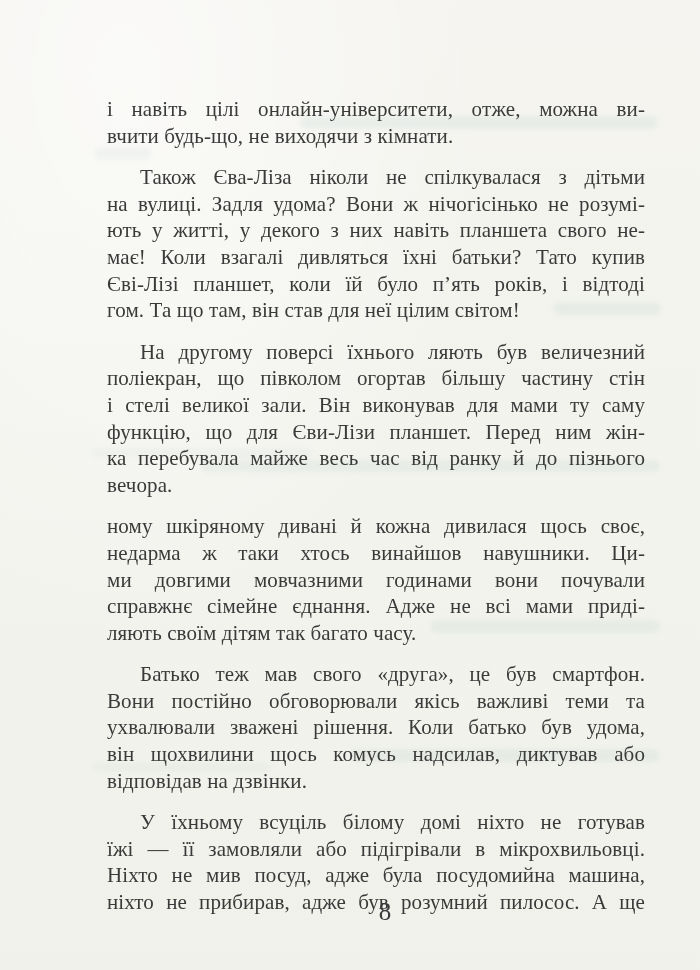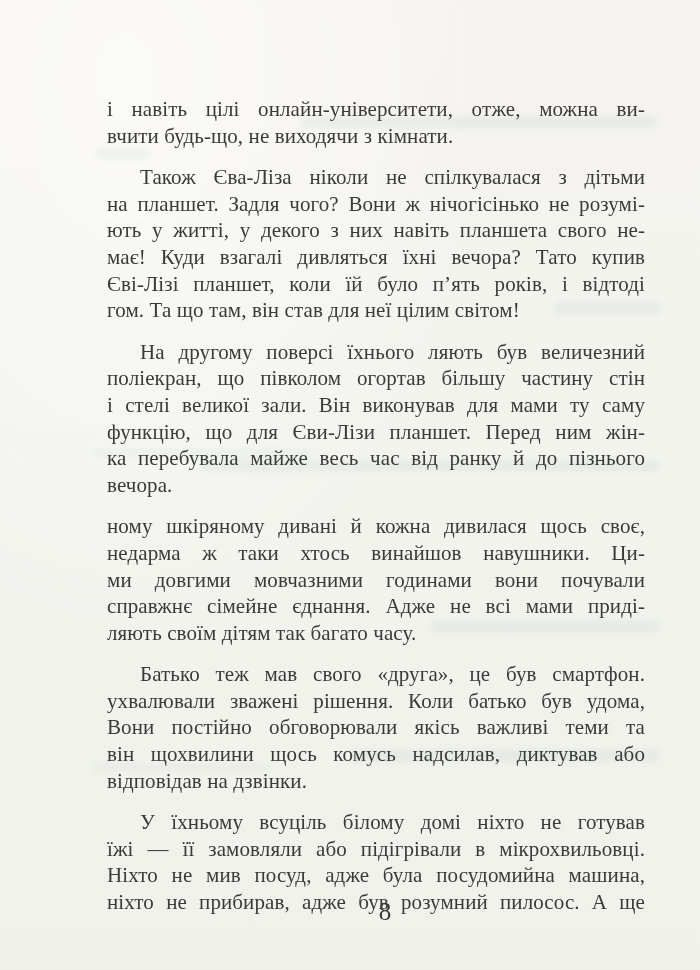--- a/index.html
+++ b/index.html
@@ -85,23 +85,23 @@
 
   <div class="text-block">
 
     <div class="para">
       <div class="ln">і навіть цілі онлайн-університети, отже, можна ви-</div>
       <div class="ln end">вчити будь-що, не виходячи з кімнати.</div>
     </div>
 
     <div class="para">
       <div class="ln ind">Також Єва-Ліза ніколи не спілкувалася з дітьми</div>
-      <div class="ln">на планшет. Задля чого? Вони ж нічогісінько не розумі-</div>
+      <div class="ln">на вулиці. Задля удома? Вони ж нічогісінько не розумі-</div>
       <div class="ln">ють у житті, у декого з них навіть планшета свого не-</div>
-      <div class="ln">має! Куди взагалі дивляться їхні вечора? Тато купив</div>
+      <div class="ln">має! Коли взагалі дивляться їхні батьки? Тато купив</div>
       <div class="ln">Єві-Лізі планшет, коли їй було п’ять років, і відтоді</div>
       <div class="ln end">гом. Та що там, він став для неї цілим світом!</div>
     </div>
 
     <div class="para">
       <div class="ln ind">На другому поверсі їхнього ляють був величезний</div>
       <div class="ln">поліекран, що півколом огортав більшу частину стін</div>
       <div class="ln">і стелі великої зали. Він виконував для мами ту саму</div>
       <div class="ln">функцію, що для Єви-Лізи планшет. Перед ним жін-</div>
       <div class="ln">ка перебувала майже весь час від ранку й до пізнього</div>
@@ -111,22 +111,22 @@
     <div class="para">
       <div class="ln">ному шкіряному дивані й кожна дивилася щось своє,</div>
       <div class="ln">недарма ж таки хтось винайшов навушники. Ци-</div>
       <div class="ln">ми довгими мовчазними годинами вони почували</div>
       <div class="ln">справжнє сімейне єднання. Адже не всі мами приді-</div>
       <div class="ln end">ляють своїм дітям так багато часу.</div>
     </div>
 
     <div class="para">
       <div class="ln ind">Батько теж мав свого «друга», це був смартфон.</div>
+      <div class="ln">Вони постійно обговорювали якісь важливі теми та</div>
       <div class="ln">ухвалювали зважені рішення. Коли батько був удома,</div>
-      <div class="ln">Вони постійно обговорювали якісь важливі теми та</div>
       <div class="ln">він щохвилини щось комусь надсилав, диктував або</div>
       <div class="ln end">відповідав на дзвінки.</div>
     </div>
 
     <div class="para">
       <div class="ln ind">У їхньому всуціль білому домі ніхто не готував</div>
       <div class="ln">їжі — її замовляли або підігрівали в мікрохвильовці.</div>
       <div class="ln">Ніхто не мив посуд, адже була посудомийна машина,</div>
       <div class="ln">ніхто не прибирав, адже був розумний пилосос. А ще</div>
     </div>

